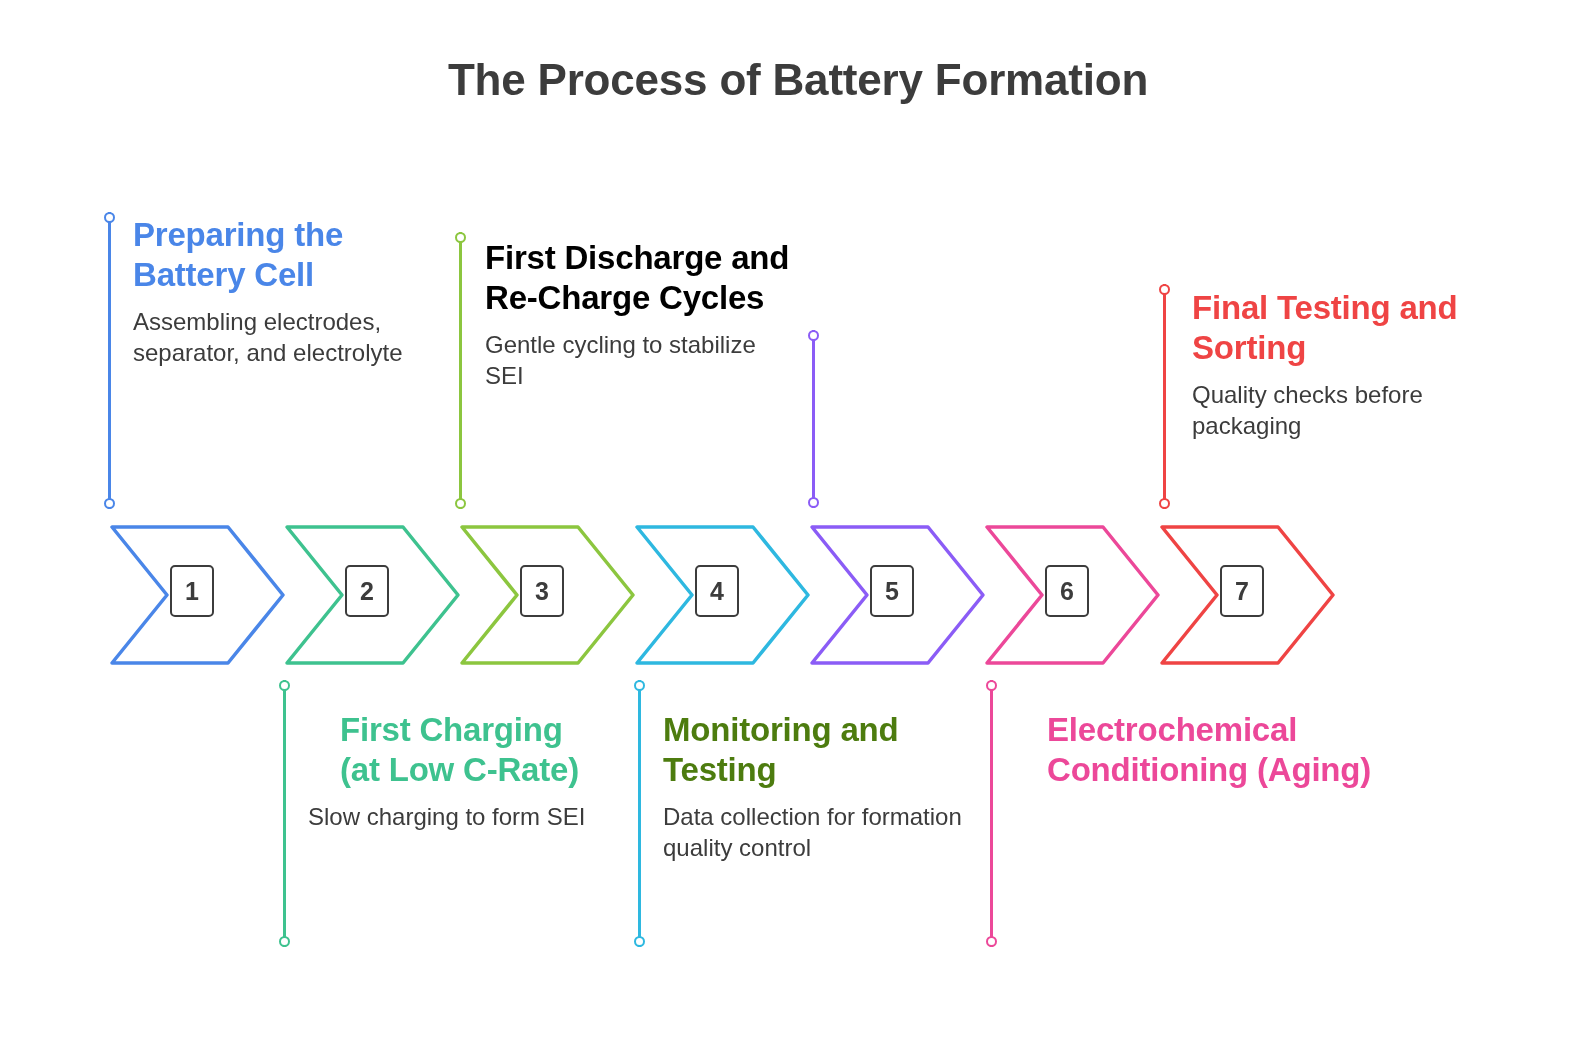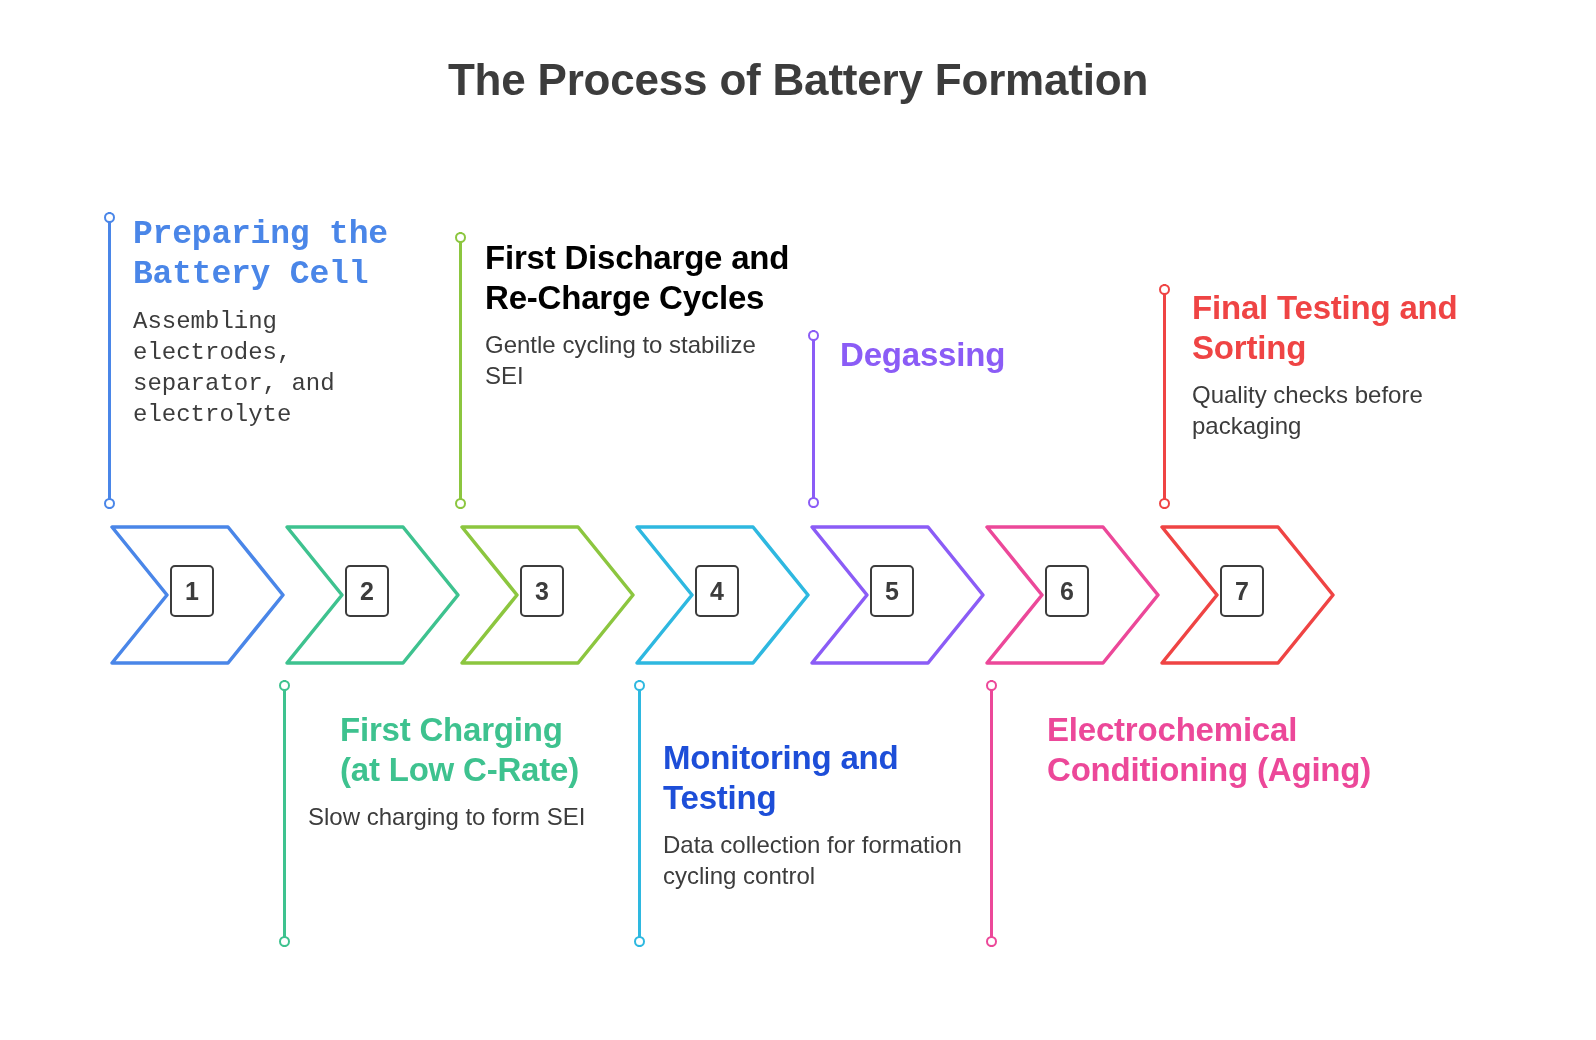--- a/index.html
+++ b/index.html
@@ -175,42 +175,41 @@
   </div>
   <div class="connector" style="left:990px; top:680px; height:267px; background:#ec4899; color:#ec4899;">
     <span class="dot top"></span>
     <span class="dot bottom"></span>
   </div>
   <div class="connector" style="left:1163px; top:284px; height:225px; background:#ef4444; color:#ef4444;">
     <span class="dot top"></span>
     <span class="dot bottom"></span>
   </div>
 
-  <div class="block" style="left:133px; top:215px; width:300px;font-family:Liberation Mono, monospace;">
+  <div class="block" style="left:133px; top:215px; width:300px;">
     <h2 style="color:#4a86e8;">Preparing the Battery Cell</h2>
     <p>Assembling electrodes, separator, and electrolyte</p>
   </div>
 
   <div class="block" style="left:308px; top:710px; width:290px;">
     <h2 style="color:#3ec28f;margin-left:32px;">First Charging (at Low C-Rate)</h2>
     <p>Slow charging to form SEI</p>
   </div>
 
   <div class="block" style="left:485px; top:238px; width:305px;">
     <h2 style="color:#000000;">First Discharge and Re-Charge Cycles</h2>
     <p>Gentle cycling to stabilize SEI</p>
   </div>
 
   <div class="block" style="left:663px; top:710px; width:300px;">
-    <h2 style="color:#1d4ed8;margin-top:28px;">Monitoring and Testing</h2>
-    <p>Data collection for formation cycling control</p>
+    <h2 style="color:#4d7c0f;">Monitoring and Testing</h2>
+    <p>Data collection for formation quality control</p>
   </div>
 
   <div class="block" style="left:840px; top:335px; width:290px;">
-    <h2 style="color:#8b5cf6;">Degassing</h2>
   </div>
 
   <div class="block" style="left:1047px; top:710px; width:340px;">
     <h2 style="color:#ec4899;">Electrochemical Conditioning (Aging)</h2>
   </div>
 
   <div class="block" style="left:1192px; top:288px; width:290px;">
     <h2 style="color:#ef4444;">Final Testing and Sorting</h2>
     <p>Quality checks before packaging</p>
   </div>

